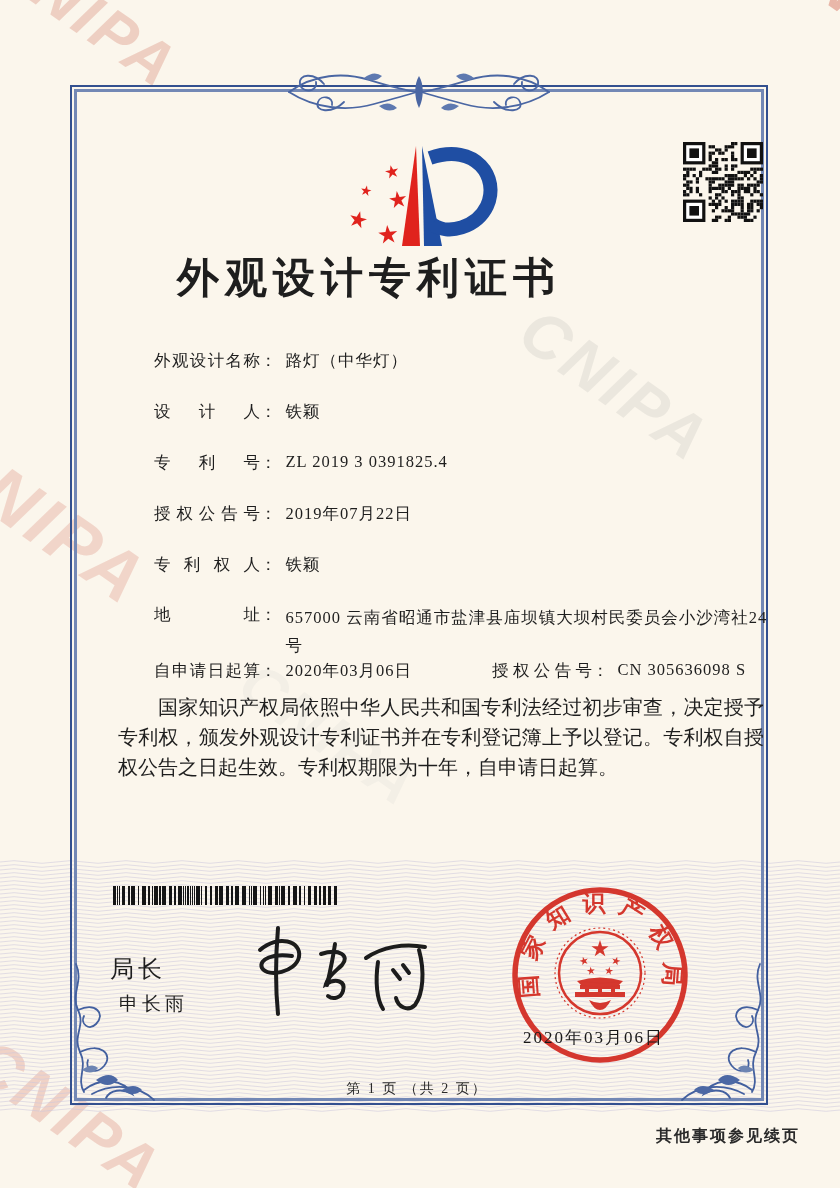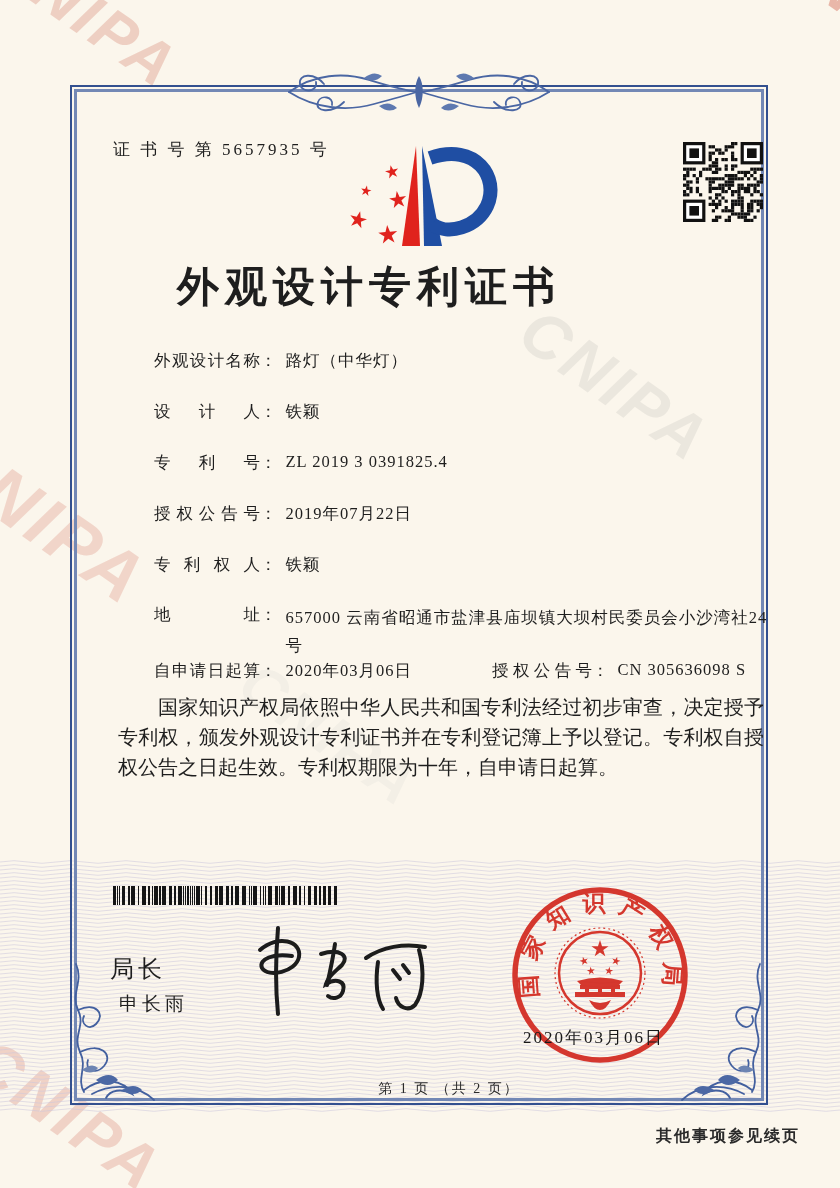--- a/index.html
+++ b/index.html
@@ -26,21 +26,21 @@
   .frame::after{content:"";position:absolute;inset:2px;border:3px solid #7388b5;}
   .ornament{position:absolute;z-index:2;pointer-events:none;}
   .orn-top{left:284px;top:64px;}
   .orn-bl{left:62px;top:962px;}
   .orn-br{left:664px;top:962px;transform:scaleX(-1);}
 
   
   .cert-no{position:absolute;left:113px;top:138px;font-size:17px;letter-spacing:3px;z-index:3;}
   .logo{position:absolute;left:336px;top:134px;z-index:3;}
   .qr{position:absolute;left:683px;top:142px;z-index:3;}
-  .title{position:absolute;left:70px;top:259px;width:598px;text-align:center;
+  .title{position:absolute;left:70px;top:250px;width:598px;text-align:center;
          font-size:42px;font-weight:bold;letter-spacing:6px;z-index:3;}
 
   
   .rows{position:absolute;left:118px;top:0;width:648px;z-index:3;font-size:16.5px;}
   .row{position:absolute;left:0;white-space:nowrap;}
   .r1{top:350px}.r2{top:401px}.r3{top:452px}.r4{top:503px}.r5{top:554px}.r6{top:604px}.r7{top:660px}
   .lbl{display:inline-block;width:106px;text-align:justify;text-align-last:justify;vertical-align:top;margin-left:36px;}
   .colon{display:inline-block;margin-right:9px;vertical-align:top;}
   .val{display:inline-block;vertical-align:top;letter-spacing:1px;}
   .addr{white-space:normal;width:488px;line-height:28px;}
@@ -54,21 +54,21 @@
 
   
   .barcode{position:absolute;left:113px;top:886px;z-index:3;}
   .sig-title{position:absolute;left:110px;top:953px;font-size:24px;letter-spacing:4px;z-index:3;}
   .sig-name{position:absolute;left:119px;top:991px;font-size:19px;letter-spacing:4px;z-index:3;}
   .signature{position:absolute;left:218px;top:912px;z-index:4;}
   .seal{position:absolute;left:505px;top:880px;z-index:3;}
   .seal-date{position:absolute;left:523px;top:1026px;font-size:17px;letter-spacing:2px;
              color:#191919;z-index:5;}
   .page-info{position:absolute;left:70px;top:1080px;width:694px;text-align:center;
-             font-size:14px;letter-spacing:2px;z-index:3;color:#2a2a2a;padding-left:32px;}
+             font-size:14px;letter-spacing:2px;z-index:3;color:#2a2a2a;}
   .continuation{position:absolute;left:0;top:1126px;width:800px;text-align:right;
                 font-size:16px;letter-spacing:2px;z-index:3;color:#2a2a2a;font-weight:bold;}
 </style>
 </head>
 <body>
 
 <div class="page">
 
   <div class="wm wm-tl">CNIPA</div>
   <div class="wm wm-tr">CNIPA</div>
@@ -180,21 +180,20 @@
     </g>
     <path d="M135,12 C140,20 140,34 135,44 C130,34 130,20 135,12 Z" fill="#4a66a3"></path>
   </svg>
   <svg class="ornament orn-bl" viewBox="0 0 110 142" width="110" height="142">
       <use href="#corner-flourish"></use>
     </svg>
   <svg class="ornament orn-br" viewBox="0 0 110 142" width="110" height="142">
       <use href="#corner-flourish"></use>
     </svg>
 
-  <div class="cert-no">证 书 号 第 5657935 号</div>
 
   <svg class="logo" viewBox="0 0 175 118" width="175" height="118">
     <polygon points="80,12 66,112 84,112" fill="#e0231d"></polygon>
     <polygon points="86,12 88,112 106,112" fill="#1f4ea3"></polygon>
     <path d="M94,24 C140,8 164,44 151,72 C141,93 112,102 96,90" fill="none" stroke="#1f4ea3" stroke-width="14"></path>
     <use href="#star5" fill="#e0231d" transform="translate(56,38) scale(7) rotate(-12)"></use>
     <use href="#star5" fill="#e0231d" transform="translate(30,57) scale(5.5) rotate(10)"></use>
     <use href="#star5" fill="#e0231d" transform="translate(62,66) scale(9) rotate(-8)"></use>
     <use href="#star5" fill="#e0231d" transform="translate(22,86) scale(9) rotate(14)"></use>
     <use href="#star5" fill="#e0231d" transform="translate(52,101) scale(10) rotate(-5)"></use>

